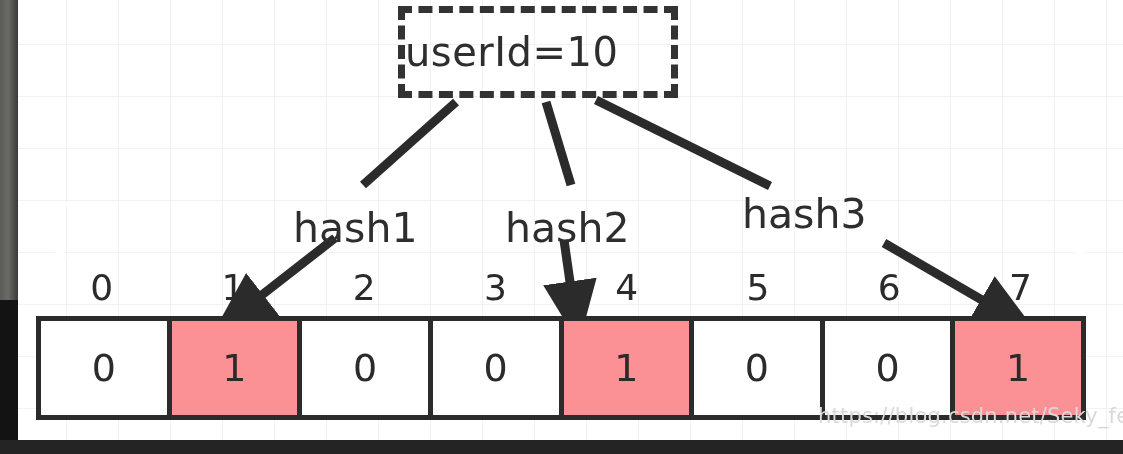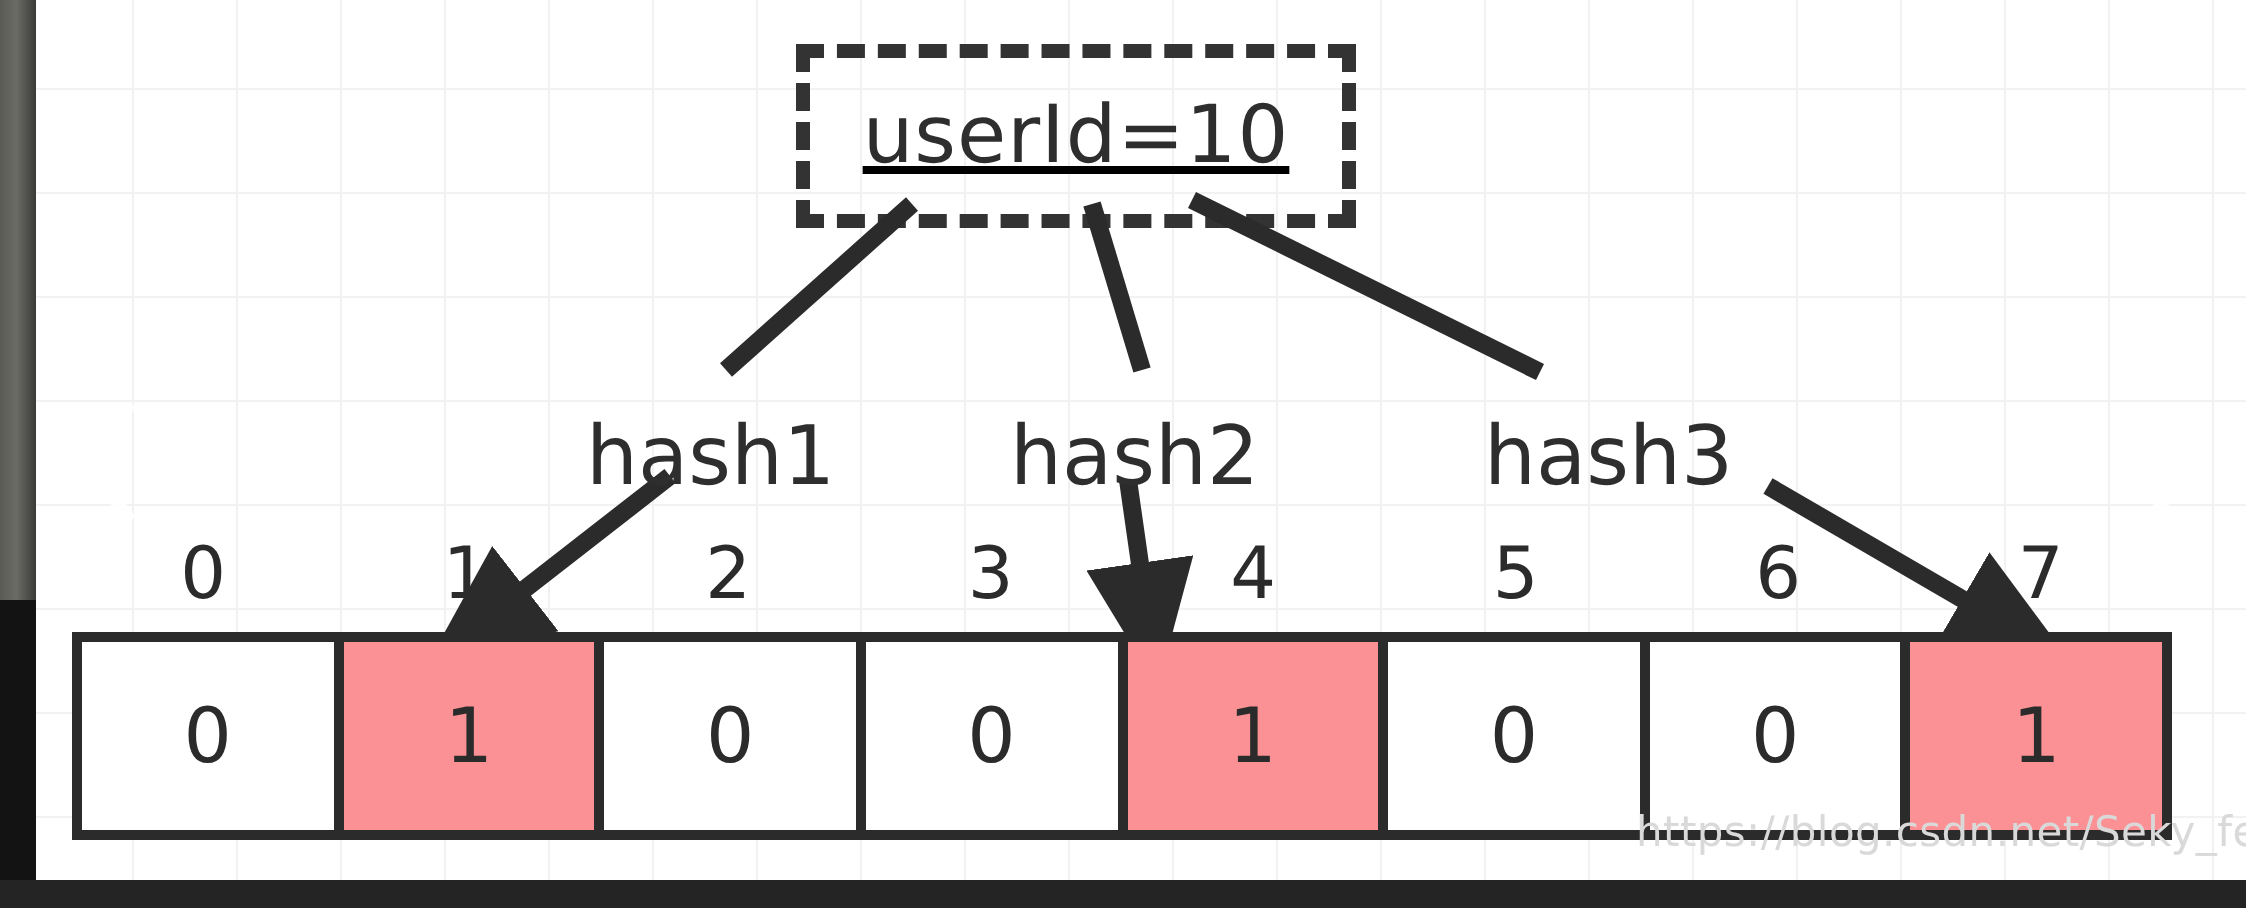--- a/index.html
+++ b/index.html
@@ -36,41 +36,40 @@
       linear-gradient(to right, #f1f1f1 1px, transparent 1px),
       linear-gradient(to bottom, #f2f2f2 1px, transparent 1px);
     background-size:52px 52px;
     background-position:-4px -8px;
     overflow:hidden;
     z-index:3;
   }
 
   
   #id-box{
-    position:absolute;left:380px;top:22px;width:280px;height:92px;
+    position:absolute;left:380px;top:6px;width:280px;height:92px;
     border:7px dashed #333333;
     box-sizing:border-box;
-    display:flex;align-items:center;justify-content:center;
+    display:flex;align-items:center;
     background:transparent;
-    text-decoration:underline;
   }
   #id-box-label{
     font-size:40px;color:#2e2e2e;letter-spacing:.5px;white-space:nowrap;
   }
 
   
   #arrows{position:absolute;left:0;top:0;width:1105px;height:440px;overflow:visible;}
 
   
   .hash-label{
     position:absolute;font-size:41px;color:#2e2e2e;white-space:nowrap;
   }
   #hash1-label{left:275px;top:204px;}
   #hash2-label{left:487px;top:204px;}
-  #hash3-label{left:724px;top:190px;margin-top:14px;}
+  #hash3-label{left:724px;top:190px;}
 
   
   #index-row{
     position:absolute;left:18px;top:264px;width:1050px;height:46px;
     display:flex;
   }
   .index-cell{
     flex:1;display:flex;align-items:center;justify-content:center;
     font-size:36px;color:#2b2b2b;
   }

